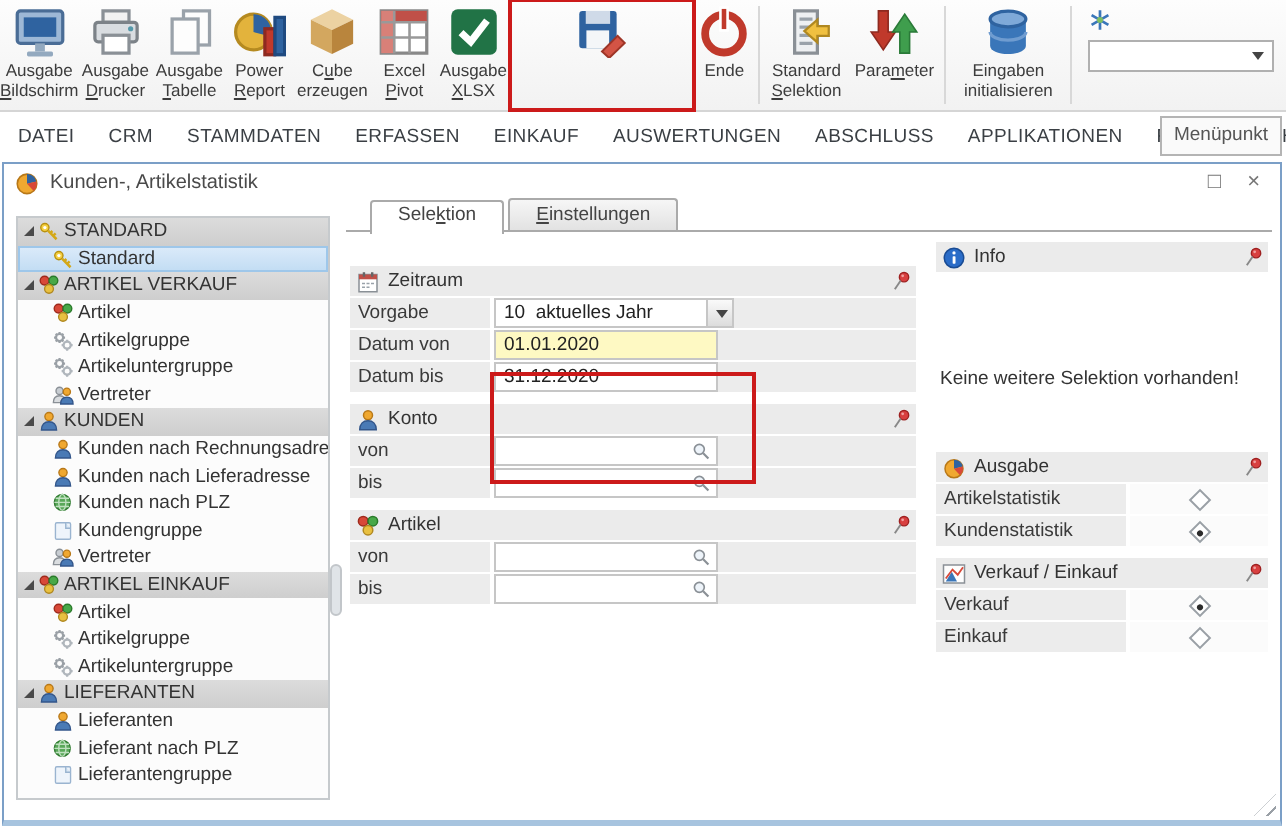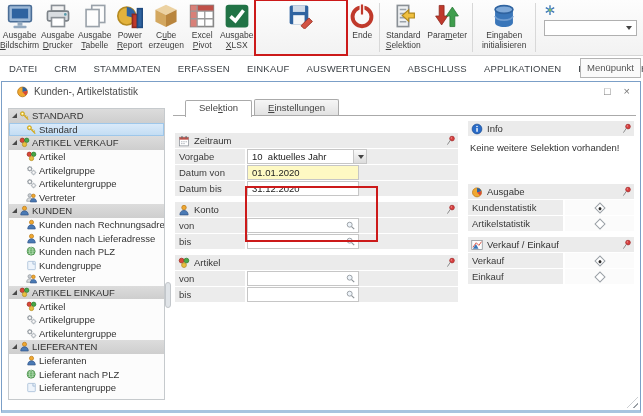--- a/index.html
+++ b/index.html
@@ -34,21 +34,21 @@
   
   .menubar{position:absolute; left:0; top:56px; width:638px; height:25px; background:#fff;
            display:flex; align-items:center; gap:17px; padding-left:9px;}
   .menu-item{font-size:9.5px; color:#3a3f44; letter-spacing:.2px; cursor:default; white-space:nowrap;}
   .menu-right{position:absolute; right:-3px; top:2px; height:20px; line-height:18px;
               padding:0 6px; border:1px solid #b4b4b4; background:#fafafa; font-size:9.5px; color:#555;}
 
   
   .window{position:absolute; left:1px; top:81px; width:640px; height:332px; background:#fff;
           border:1px solid var(--winborder); border-bottom:3px solid #a7c4df;}
-  .titlebar{position:absolute; left:9px; top:0; right:0; height:18px; display:flex; align-items:center;
+  .titlebar{position:absolute; left:0; top:0; right:0; height:18px; display:flex; align-items:center;
             padding-left:5px; gap:5px;}
   .titlebar .icon svg{width:13px;height:13px;display:block;}
   .win-title{font-size:10px; color:#4a4a4a;}
   .win-ctrls{position:absolute; right:10px; top:1px; display:flex; gap:13px; color:#777; font-size:11px;}
   .win-ctrl{cursor:default; line-height:16px;}
 
   
   .tree{position:absolute; left:6px; top:26px; width:157px; height:292px;
         border:1px solid #c6cacd; background:#fcfcfc; overflow:hidden;}
   .tree-row{height:13.6px; display:flex; align-items:center; gap:2px; white-space:nowrap;
@@ -89,21 +89,21 @@
   .field.dd{width:106px; border-right:none;}
   .ddbtn{width:14px; background:linear-gradient(#fafafa,#dcdcdc); border:1px solid #c6c6c6;
          display:flex; align-items:center; justify-content:center; flex:0 0 auto; cursor:default;}
   .field.srch{width:112px; justify-content:space-between; padding-right:2px;}
   .field .icon svg{width:11px;height:11px;display:block;}
   .g-fill{flex:1 1 auto; background:var(--cellbg);}
   .radio-cell{flex:1 1 auto; background:#fbfbfb; display:flex; align-items:center; justify-content:center;}
   .diamond{width:8px; height:8px; border:1px solid #9aa0a6; background:#fff; transform:rotate(45deg);
            position:relative; cursor:default;}
   .diamond.checked::after{content:""; position:absolute; inset:1.5px; background:#2b2b2b; border-radius:50%;}
-  .group-text{padding:6px 2px 0 2px; font-size:9.5px; color:#333; height:42px;}
+  .group-text{padding:6px 2px 0 2px; font-size:9.5px; color:#333; height:42px;margin-top:42px;}
 
   
   .redbox{position:absolute; border:2px solid var(--red); pointer-events:none; z-index:40;}
   .redbox.fields{left:70px; top:65px; width:133px; height:56px;}
 
   .resize-grip{position:absolute; right:2px; bottom:2px; width:11px; height:11px;
     background:repeating-linear-gradient(135deg, transparent 0 2px, #9aa0a6 2px 3px, transparent 3px 5px);
     clip-path:polygon(100% 0,100% 100%,0 100%);}
   u{text-decoration:underline;}
 </style>
@@ -679,31 +679,31 @@
                 <span class="spacer"></span>
                 <span class="pin">
                   <svg viewBox="0 0 16 16">
                     <circle cx="10.2" cy="5.2" r="3.4" fill="#d84040" stroke="#9e2020"></circle>
                     <circle cx="9.2" cy="4.2" r="1" fill="#f0a0a0"></circle>
                     <path d="M7.8 7.6 L3.5 14" stroke="#888" stroke-width="1.4"></path>
                   </svg>
                 </span>
               </div>
               <div class="g-row radio">
+                <div class="g-label">Artikelstatistik</div>
+                <span class="g-gap"></span>
+                <div class="radio-cell">
+                  <span class="diamond"></span>
+                </div>
+              </div>
+              <div class="g-row radio">
                 <div class="g-label">Kundenstatistik</div>
                 <span class="g-gap"></span>
                 <div class="radio-cell">
                   <span class="diamond checked"></span>
-                </div>
-              </div>
-              <div class="g-row radio">
-                <div class="g-label">Artikelstatistik</div>
-                <span class="g-gap"></span>
-                <div class="radio-cell">
-                  <span class="diamond"></span>
                 </div>
               </div>
             </div>
             <div class="group">
               <div class="group-hdr">
                 <span class="icon">
                   <svg viewBox="0 0 16 16">
                     <rect x="1" y="2" width="14" height="12" fill="#fdfdfd" stroke="#8a9096"></rect>
                     <path d="M2.5 13 L6.5 6.5 L10 13 Z" fill="#3a76b9"></path>
                     <path d="M2.5 11 L7 5 L10.5 8.5 L14 3.5" fill="none" stroke="#d84838" stroke-width="1.2"></path>

